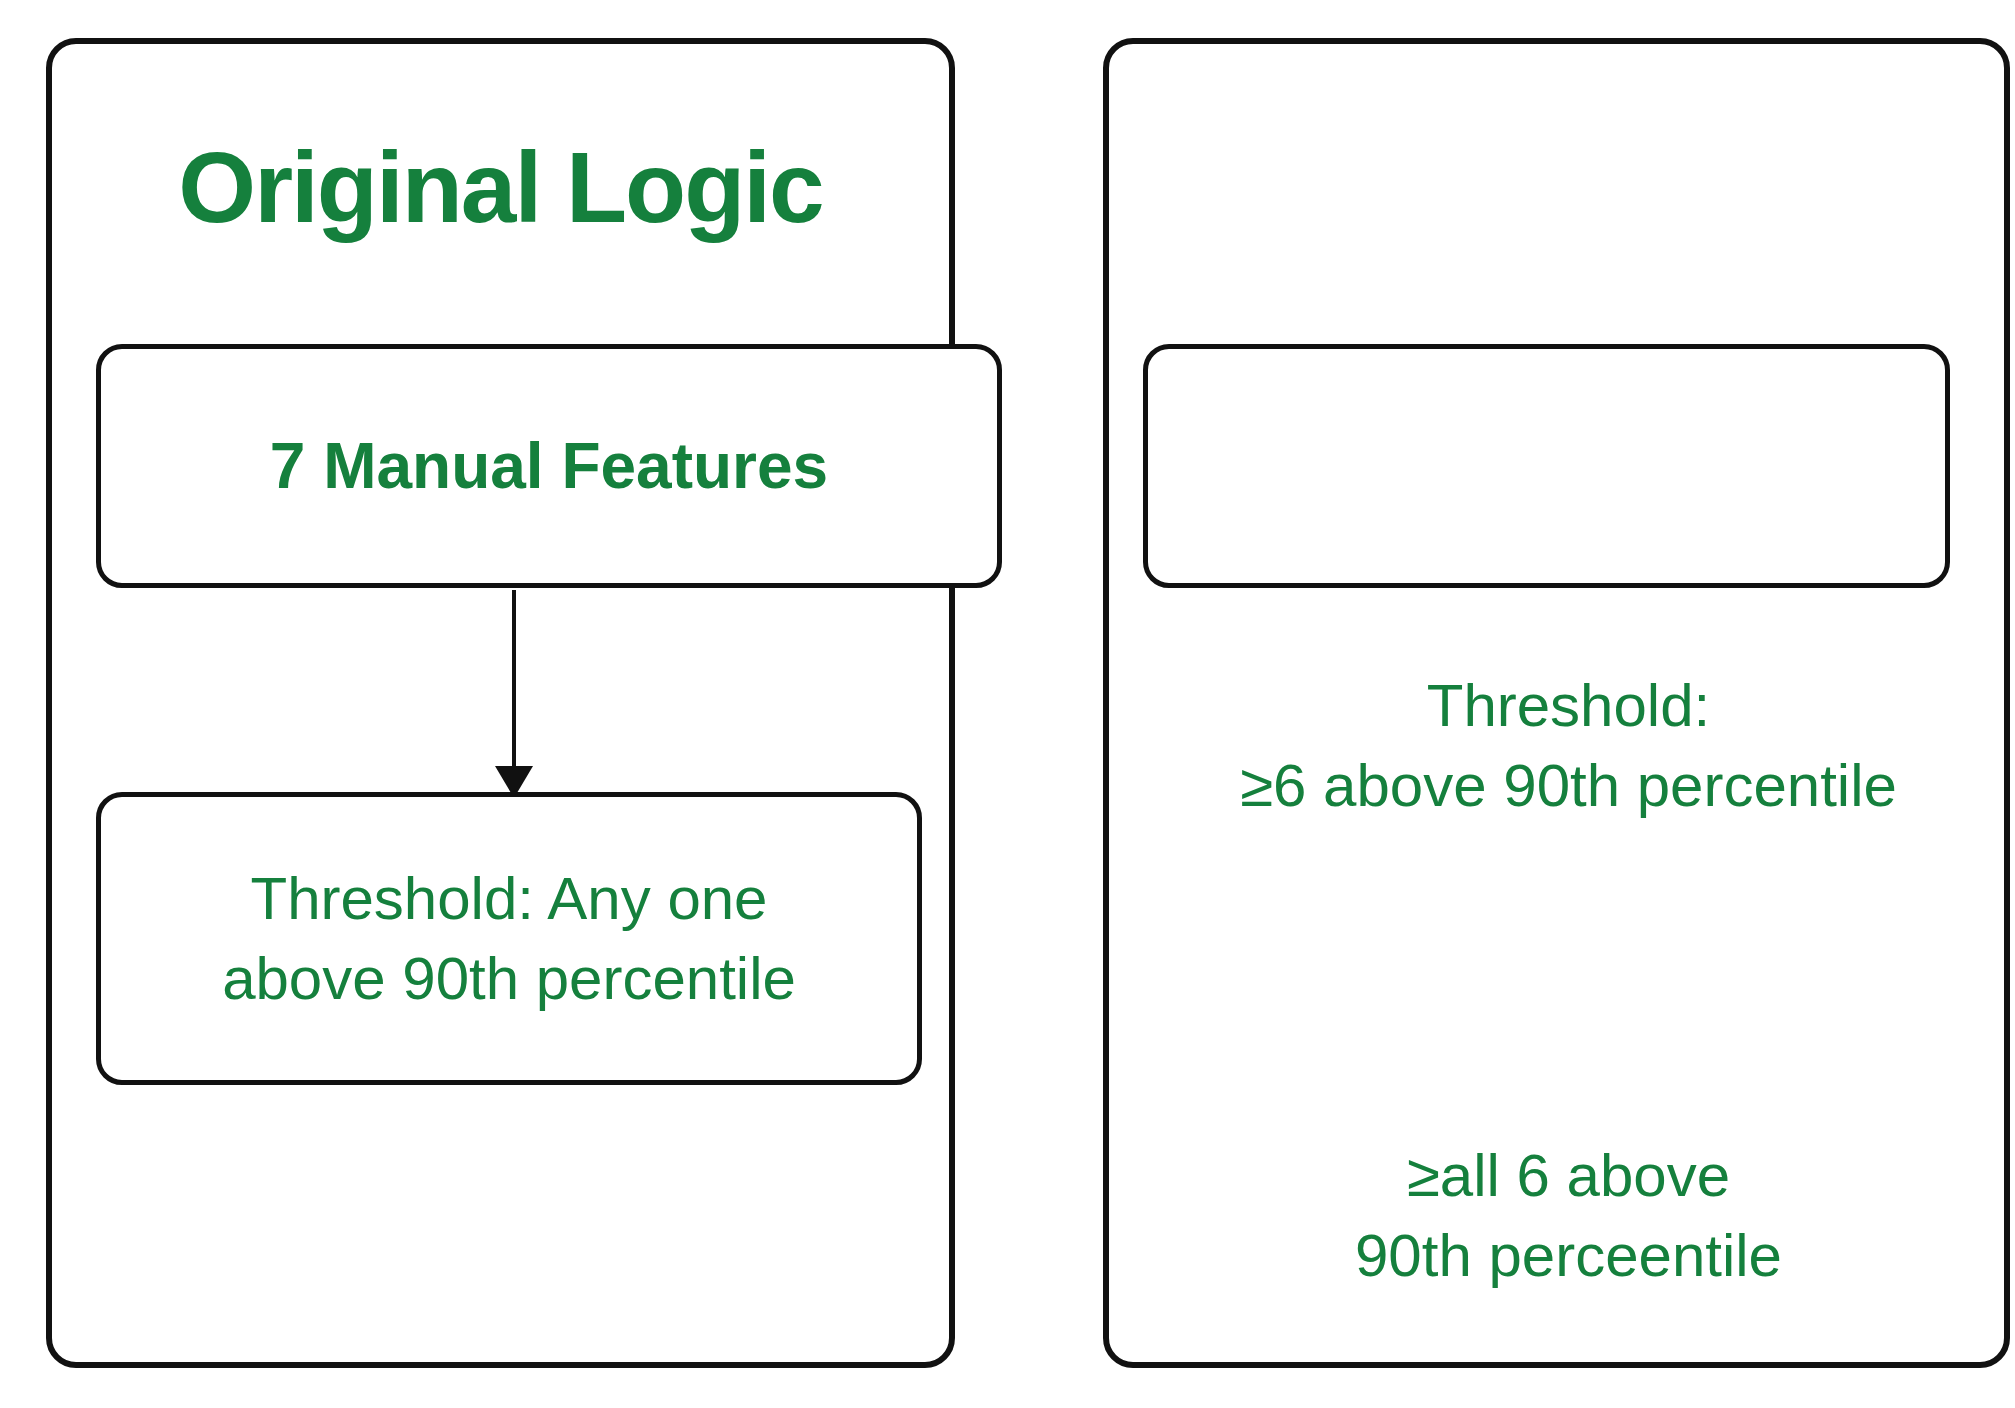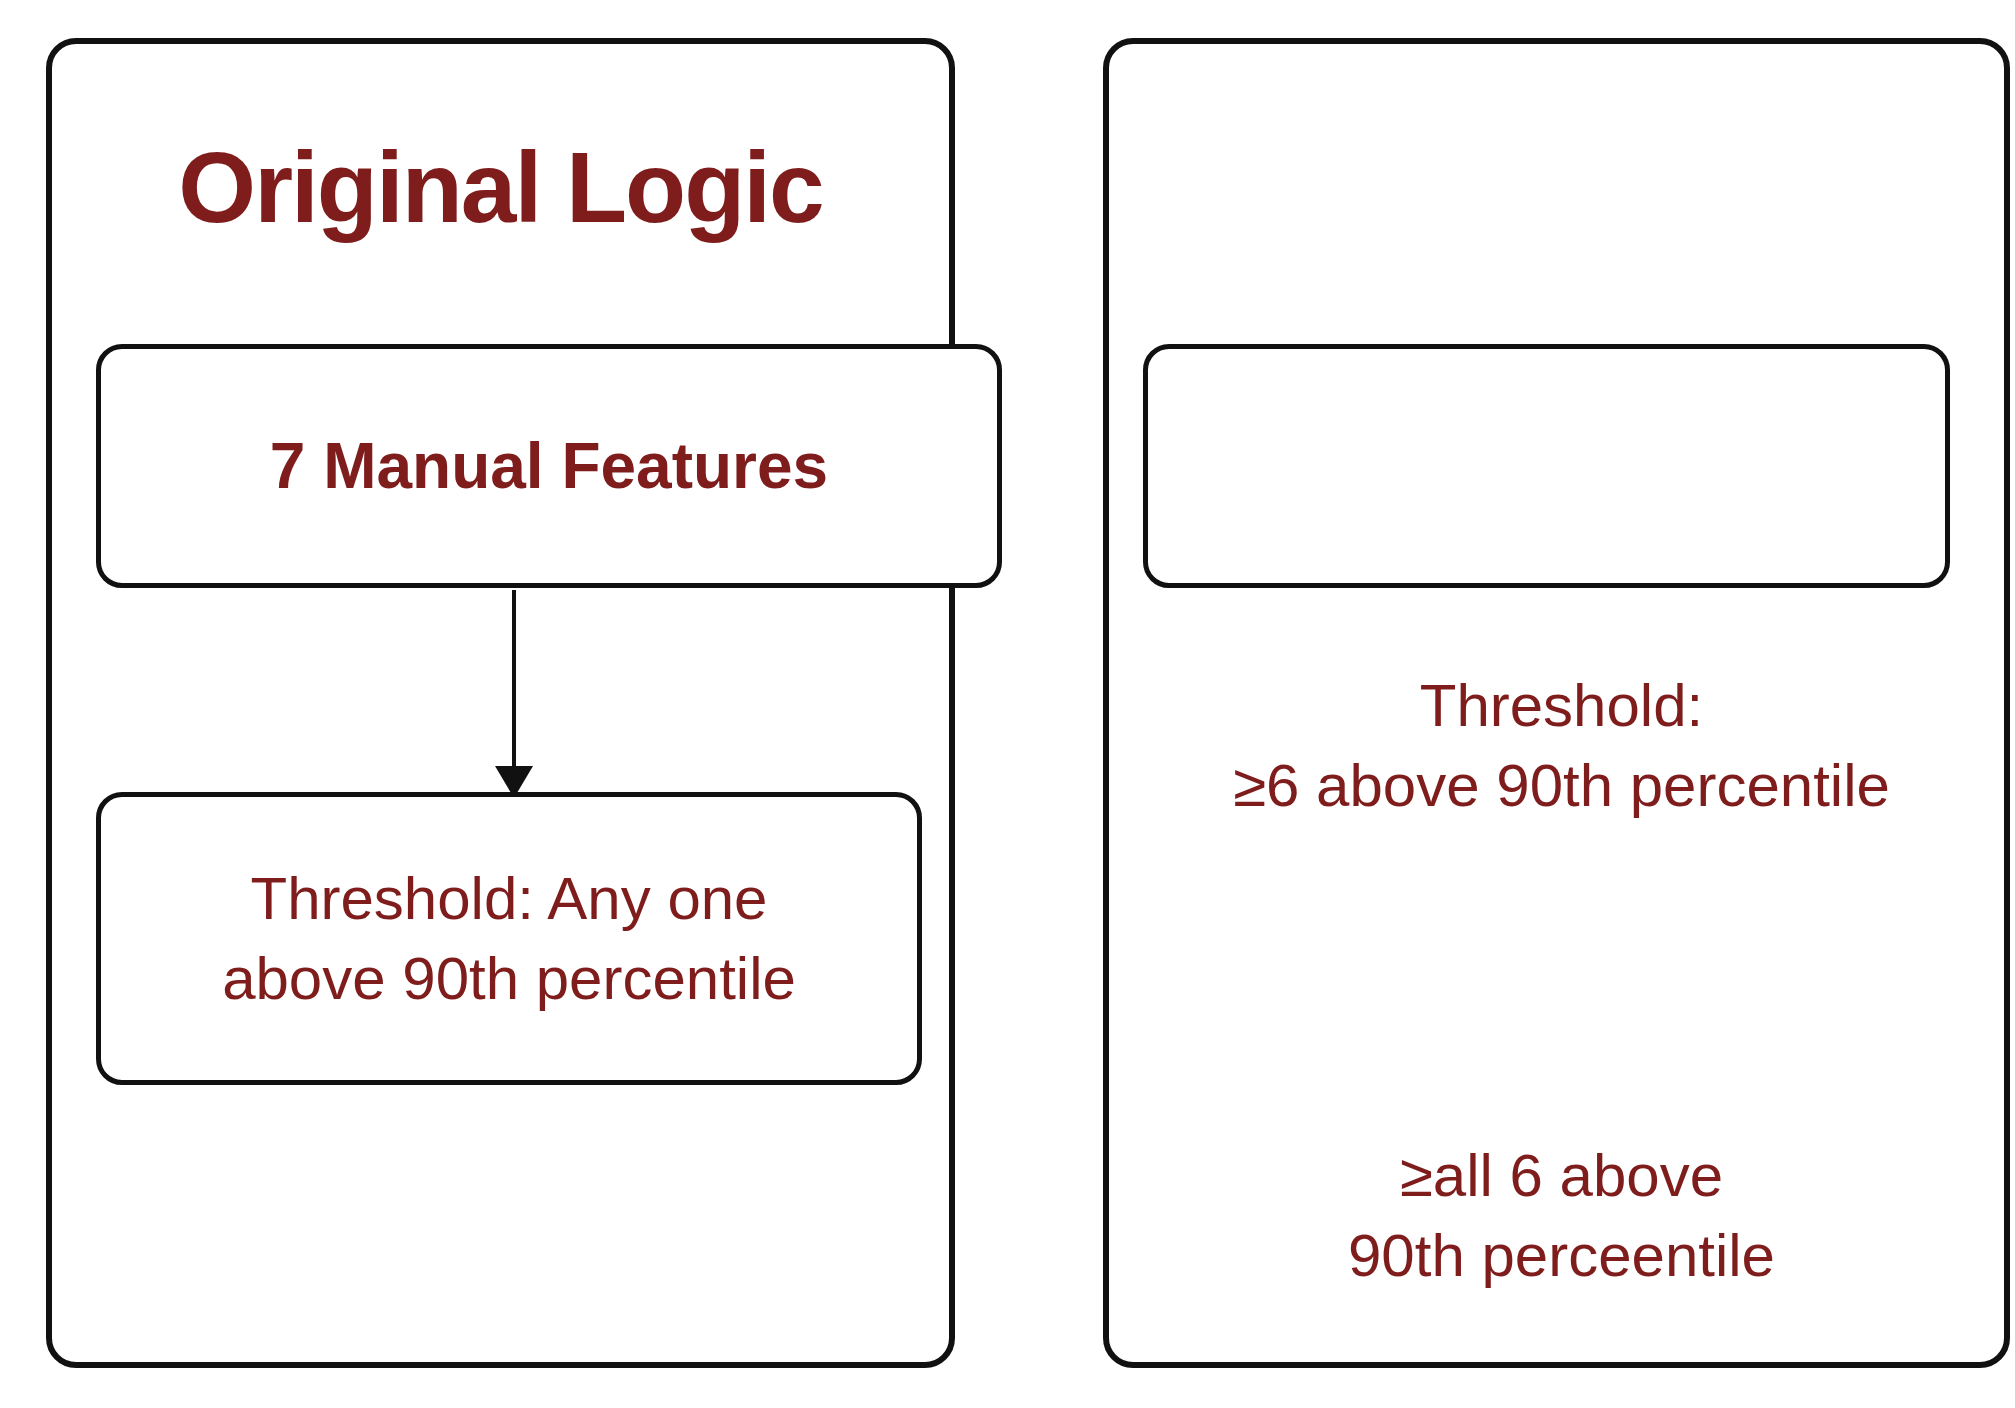--- a/index.html
+++ b/index.html
@@ -6,21 +6,21 @@
     margin: 0;
     padding: 0;
     background: #ffffff;
   }
   #canvas {
     position: relative;
     width: 2015px;
     height: 1408px;
     background: #ffffff;
     font-family: "Liberation Sans", sans-serif;
-    color: #7f1d1d;
+    color: #15803d;
     overflow: hidden;
   }
   .panel {
     position: absolute;
     top: 38px;
     height: 1330px;
     border: 6px solid #111111;
     border-radius: 30px;
     background: #ffffff;
     box-sizing: border-box;
@@ -90,21 +90,21 @@
     left: 443px;
     top: 722px;
     width: 0;
     height: 0;
     border-left: 19px solid transparent;
     border-right: 19px solid transparent;
     border-top: 32px solid #111111;
   }
   .stanza {
     position: absolute;
-    left: 5px;
+    left: 12px;
     width: 100%;
     text-align: center;
     font-size: 60px;
     line-height: 80px;
     font-weight: normal;
   }
   #stanza-1 { top: 622px; }
   #stanza-2 { top: 857px; }
   #stanza-3 { top: 1092px; }
   .line { display: block; }

